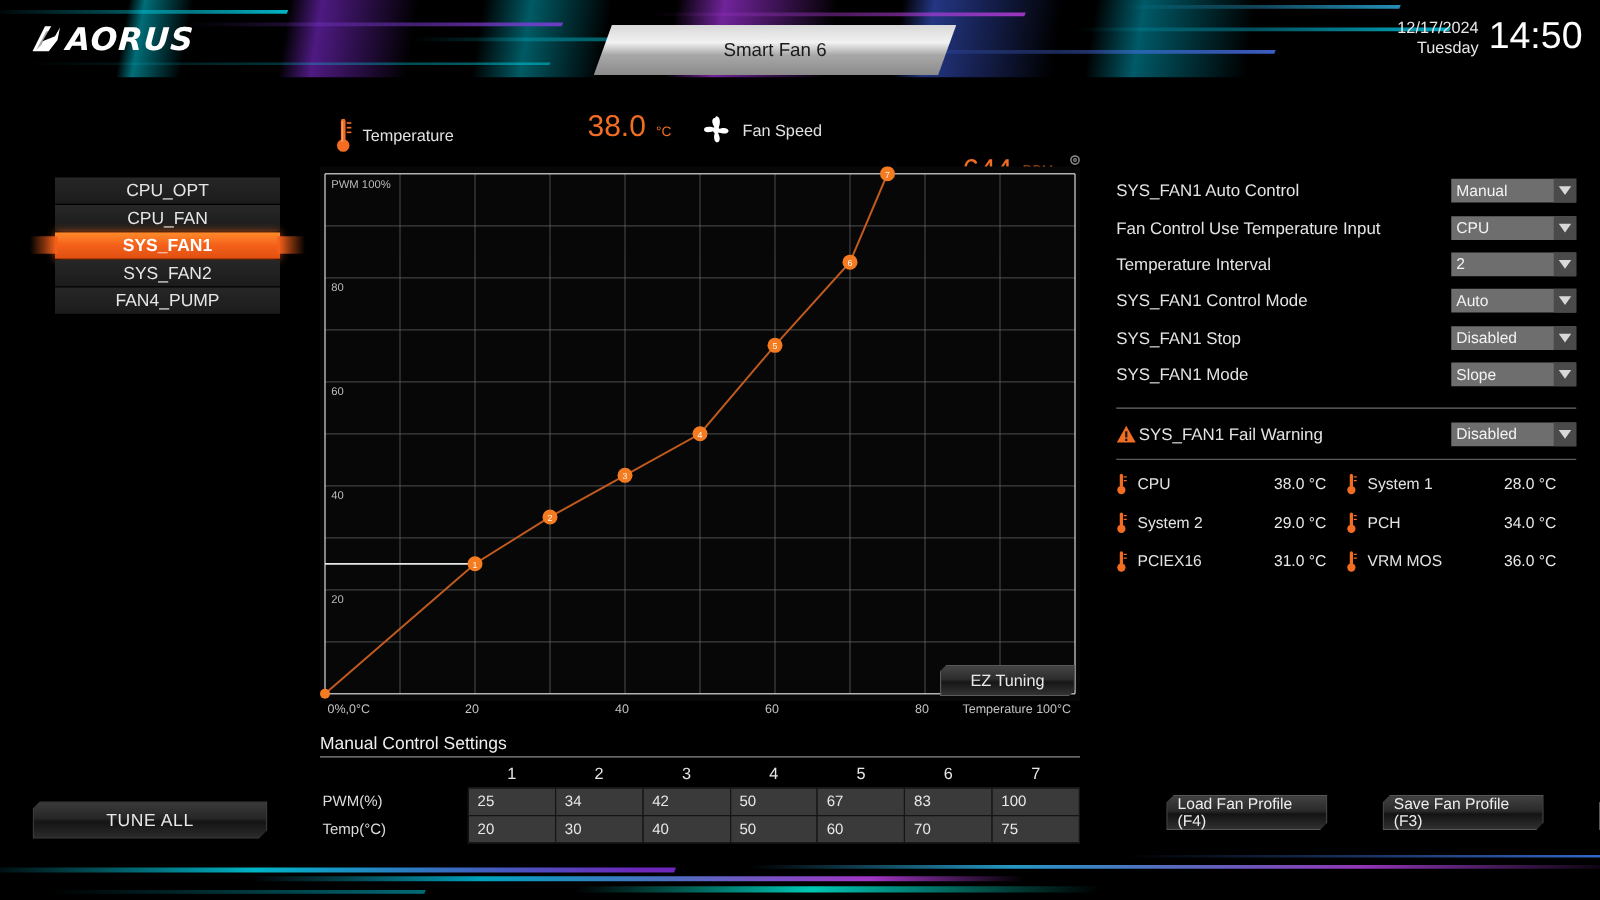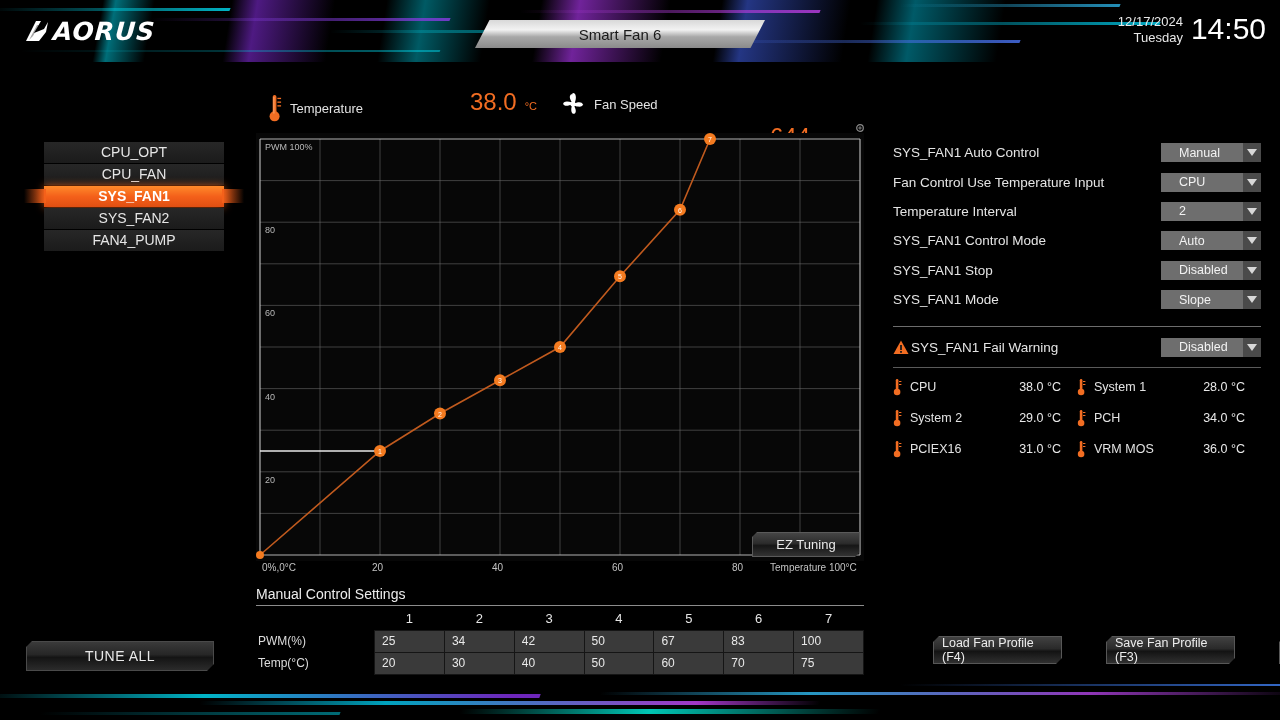--- a/index.html
+++ b/index.html
@@ -33,21 +33,21 @@
     position: absolute; left: 24px; top: 16px; height: 30px;
     display: flex; align-items: center; gap: 3px; z-index: 5;
   }
   .logo-falcon { width: 26px; height: 24px; }
   .logo-text {
     color: #fff; font-size: 25px; font-weight: bold; letter-spacing: 1px;
     font-family: "DejaVu Sans", sans-serif;
     font-style: italic; transform: skewX(-4deg);
   }
   .title-tab {
-    position: absolute; left: 475px; top: 20px; width: 290px; height: 28px;
+    position: absolute; left: 475px; top: 20px; width: 290px; height: 40px;
     background: linear-gradient(180deg,#d8d8d8 0%, #f2f2f2 35%, #a8a8a8 60%, #8b8b8b 100%);
     clip-path: polygon(5% 0, 100% 0, 95% 100%, 0% 100%);
     display: flex; align-items: center; justify-content: center;
     z-index: 6;
   }
   .title-tab span { color: #1a1a1a; font-size: 15px; }
   .hdr-datetime {
     position: absolute; right: 14px; top: 12px; display: flex; align-items: flex-start; gap: 8px; z-index: 6;
   }
   .dt-left { color: #e8e8e8; font-size: 13px; line-height: 16px; text-align: right; padding-top: 2px;}
@@ -123,21 +123,21 @@
   }
 
   
   .right { position: absolute; left: 893px; top: 138px; width: 368px; }
   .srow { position: relative; height: 29.4px; display: flex; align-items: center; }
   .srow-label { color: #e4e4e4; font-size: 13.5px; flex: 1; }
   .dd {
     width: 100px; height: 19px; background: #6e6e6e;
     display: flex; align-items: center; position: relative;
   }
-  .dd-val { color: #f2f2f2; font-size: 12.5px; padding-left: 18px; }
+  .dd-val { color: #f2f2f2; font-size: 12.5px; padding-left: 4px; }
   .dd-arrow {
     position: absolute; right: 0; top: 0; width: 18px; height: 19px;
     background: #4a4a4a; display: flex; align-items: center; justify-content: center;
   }
   .dd-arrow i {
     width: 0; height: 0; border-left: 5px solid transparent;
     border-right: 5px solid transparent; border-top: 7px solid #d8d8d8;
     display: block;
   }
   .divider { height: 1px; background: #6d6d6d; margin: 12px 0 0 0; width: 368px; }

